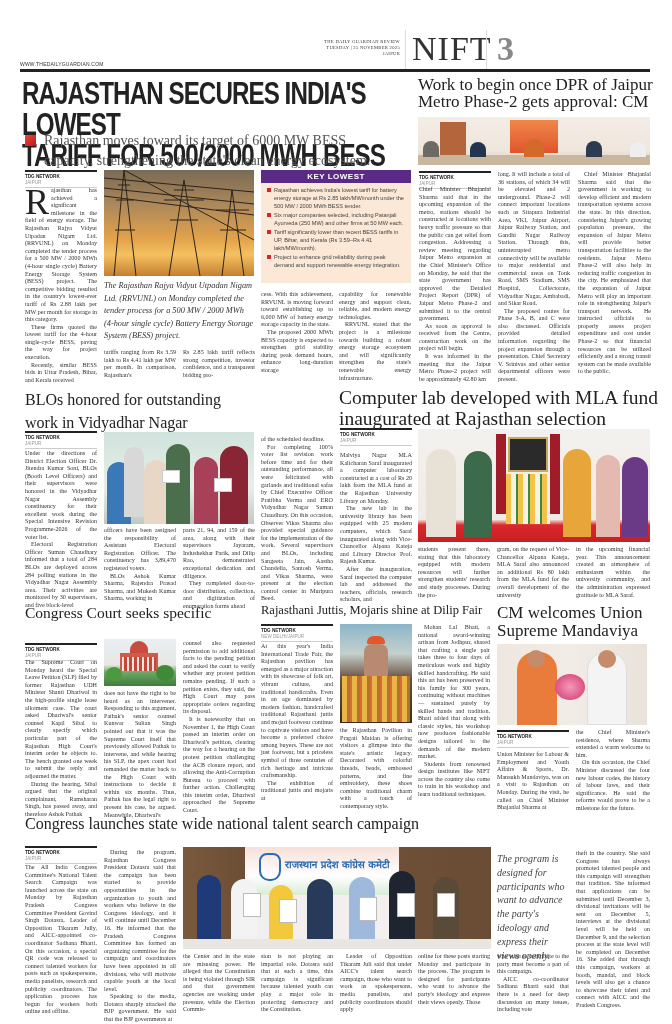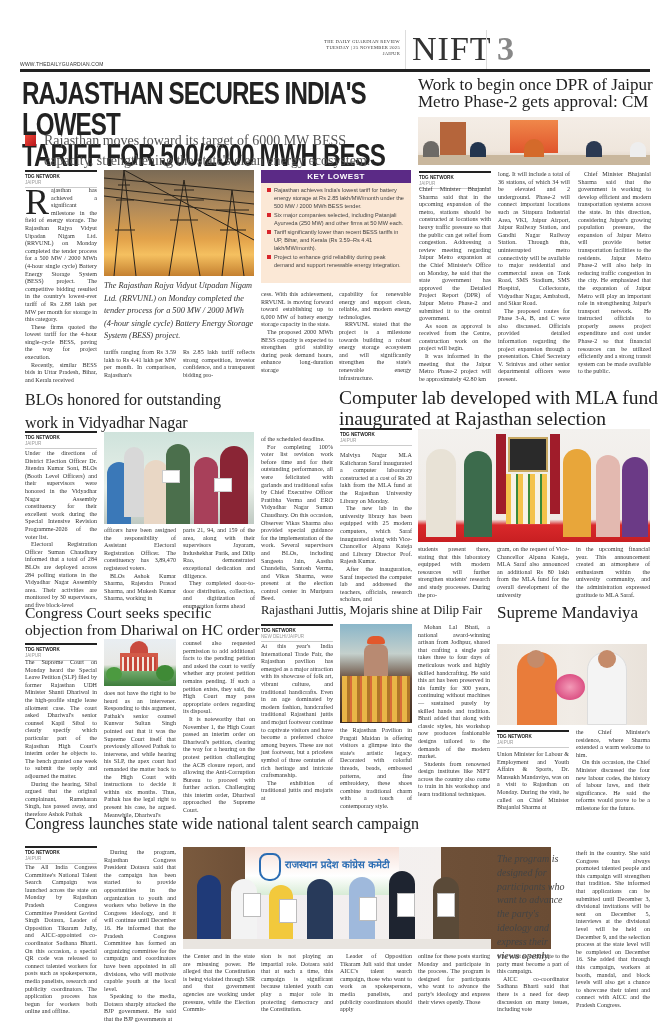--- a/index.html
+++ b/index.html
@@ -168,21 +168,20 @@
   <div style="position:absolute;left:145px;top:20px;width:28px;height:88px;border-radius:14px 14px 0 0;background:#e8a63a"></div>
   <div style="position:absolute;left:178px;top:26px;width:24px;height:82px;border-radius:12px 12px 0 0;background:#e3b9b0"></div>
   <div style="position:absolute;left:204px;top:28px;width:26px;height:80px;border-radius:13px 13px 0 0;background:#6b3a86"></div>
 </div>
 <div class="abs body" style="left:418px;top:546px;width:72px">students present there, stating that this laboratory equipped with modern resources will further strengthen students' research and study processes. During the pro-</div>
 <div class="abs body" style="left:497px;top:546px;width:72px">gram, on the request of Vice-Chancellor Alpana Kateja, MLA Saraf also announced an additional Rs 80 lakh from the MLA fund for the overall development of the university</div>
 <div class="abs body" style="left:576px;top:546px;width:74px">in the upcoming financial year. This announcement created an atmosphere of enthusiasm within the university community, and the administration expressed gratitude to MLA Saraf.</div>
 
 <div class="abs hl" style="left:25px;top:605px;width:240px;font-size:15.5px;line-height:16.5px">
   <div>Congress Court seeks specific</div>
-  <div>objection from Dhariwal on HC order</div>
 </div>
 <div class="abs byline" style="left:25px;top:643px;width:72px">
   <span>TDG NETWORK</span>
   <span class="loc">JAIPUR</span>
 </div>
 <div class="abs body" style="left:25px;top:659px;width:72px">
   <p class="noind">The Supreme Court on Monday heard the Special Leave Petition (SLP) filed by former Rajasthan UDH Minister Shanti Dhariwal in the high-profile single lease allotment case. The court asked Dhariwal's senior counsel Kapil Sibal to clearly specify which particular part of the Rajasthan High Court's interim order he objects to. The bench granted one week to submit the reply and adjourned the matter.</p>
   <p>During the hearing, Sibal argued that the original complainant, Ramsharan Singh, has passed away, and therefore Ashok Pathak</p>
 </div>
 <div class="abs img" style="left:104px;top:639px;width:72px;height:47px;background:linear-gradient(180deg,#e9eef2 0%,#e8e8e4 55%,#6fa86a 70%,#3e7d3c 100%)">
@@ -216,20 +215,21 @@
 </div>
 <div class="abs body" style="left:340px;top:727px;width:72px">
   <p class="noind">the Rajasthan Pavilion in Pragati Maidan is offering visitors a glimpse into the state's artistic legacy. Decorated with colorful threads, beads, embossed patterns, and fine embroidery, these shoes combine traditional charm with a touch of contemporary style.</p>
 </div>
 <div class="abs body" style="left:418px;top:624px;width:72px">
   <p>Mohan Lal Bhati, a national award-winning artisan from Jodhpur, shared that crafting a single pair takes three to four days of meticulous work and highly skilled handcrafting. He said this art has been preserved in his family for 300 years, continuing without machines — sustained purely by skilled hands and tradition. Bhati added that along with classic styles, his workshop now produces fashionable designs tailored to the demands of the modern market.</p>
   <p>Students from renowned design institutes like NIFT across the country also come to train in his workshop and learn traditional techniques.</p>
 </div>
 
 <div class="abs hl" style="left:497px;top:604px;width:160px;font-size:17px;line-height:17.5px">
+  <div>CM welcomes Union</div>
   <div>Supreme Mandaviya</div>
 </div>
 <div class="abs img" style="left:497px;top:644px;width:150px;height:81px;background:linear-gradient(90deg,#eee7df 0%,#f1ece6 50%,#e9e2da 100%)">
   <div style="position:absolute;left:20px;top:8px;width:40px;height:73px;border-radius:18px 18px 0 0;background:#e97c3a"></div>
   <div style="position:absolute;left:30px;top:6px;width:18px;height:18px;border-radius:50%;background:#c58b6a"></div>
   <div style="position:absolute;left:58px;top:30px;width:30px;height:26px;border-radius:50%;background:radial-gradient(#f39ab7,#d2336f)"></div>
   <div style="position:absolute;left:90px;top:8px;width:40px;height:73px;border-radius:18px 18px 0 0;background:#f4f4f4;border:1px solid #ddd"></div>
   <div style="position:absolute;left:101px;top:6px;width:18px;height:18px;border-radius:50%;background:#c58b6a"></div>
 </div>
 <div class="abs byline" style="left:497px;top:730px;width:72px">
@@ -245,21 +245,21 @@
 <div class="abs hl" style="left:25px;top:812px;width:640px;font-size:16px;line-height:24px;white-space:nowrap">Congress launches state wide national talent search campaign</div>
 <div class="abs byline" style="left:25px;top:846px;width:72px">
   <span>TDG NETWORK</span>
   <span class="loc">JAIPUR</span>
 </div>
 <div class="abs body" style="left:25px;top:864px;width:72px">The All India Congress Committee's National Talent Search Campaign was launched across the state on Monday by Rajasthan Pradesh Congress Committee President Govind Singh Dotasra, Leader of Opposition Tikaram Jully, and AICC-appointed co-coordinator Sadhana Bharti. On this occasion, a special QR code was released to connect talented workers for posts such as spokespersons, media panelists, research and publicity coordinators. The application process has begun for workers both online and offline.</div>
 <div class="abs body" style="left:104px;top:849px;width:72px">
   <p>During the program, Rajasthan Congress President Dotasra said that the campaign has been started to provide opportunities in the organization to youth and workers who believe in the Congress ideology, and it will continue until December 16. He informed that the Pradesh Congress Committee has formed an organizing committee for the campaign and coordinators have been appointed in all divisions, who will motivate capable youth at the local level.</p>
   <p>Speaking to the media, Dotasra sharply attacked the BJP government. He said that the BJP governments at</p>
 </div>
-<div class="abs img" style="left:183px;top:847px;width:368px;height:102px;background:linear-gradient(90deg,#7a5a3e 0%,#6c4e36 20%,#f1eef0 20%,#f4f0ee 70%,#6e5038 70%,#6a4c34 100%)">
+<div class="abs img" style="left:183px;top:847px;width:308px;height:102px;background:linear-gradient(90deg,#7a5a3e 0%,#6c4e36 20%,#f1eef0 20%,#f4f0ee 70%,#6e5038 70%,#6a4c34 100%)">
   <div style="position:absolute;left:62px;top:0;width:154px;height:48px;background:linear-gradient(180deg,#f7e0d8 0%,#ffffff 60%,#d8ecd6 100%)">
     <div style="position:absolute;left:40px;top:10px;font-family:'DejaVu Sans',sans-serif;font-size:10px;font-weight:bold;color:#2b6cb3;white-space:nowrap">राजस्थान प्रदेश कांग्रेस कमेटी</div>
     <div style="position:absolute;left:14px;top:6px;width:22px;height:28px;border:2px solid #2b6cb3;border-radius:8px 8px 10px 10px"></div>
   </div>
   <div style="position:absolute;left:14px;top:28px;width:24px;height:66px;border-radius:12px 12px 0 0;background:#1f3a78"></div>
   <div style="position:absolute;left:48px;top:32px;width:26px;height:62px;border-radius:13px 13px 0 0;background:#f3f3f3"></div>
   <div style="position:absolute;left:86px;top:38px;width:24px;height:56px;border-radius:12px 12px 0 0;background:#f2c93c"></div>
   <div style="position:absolute;left:124px;top:32px;width:26px;height:62px;border-radius:13px 13px 0 0;background:#283a5a"></div>
   <div style="position:absolute;left:166px;top:30px;width:26px;height:64px;border-radius:13px 13px 0 0;background:#9fb9dc"></div>
   <div style="position:absolute;left:206px;top:24px;width:26px;height:70px;border-radius:13px 13px 0 0;background:#1e2430"></div>

